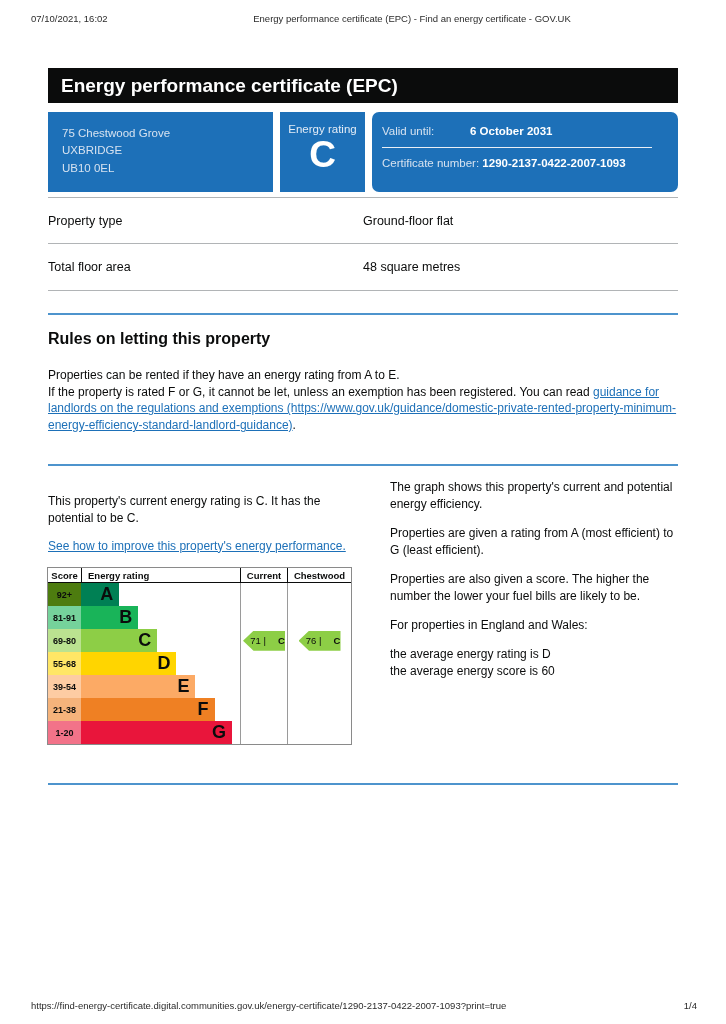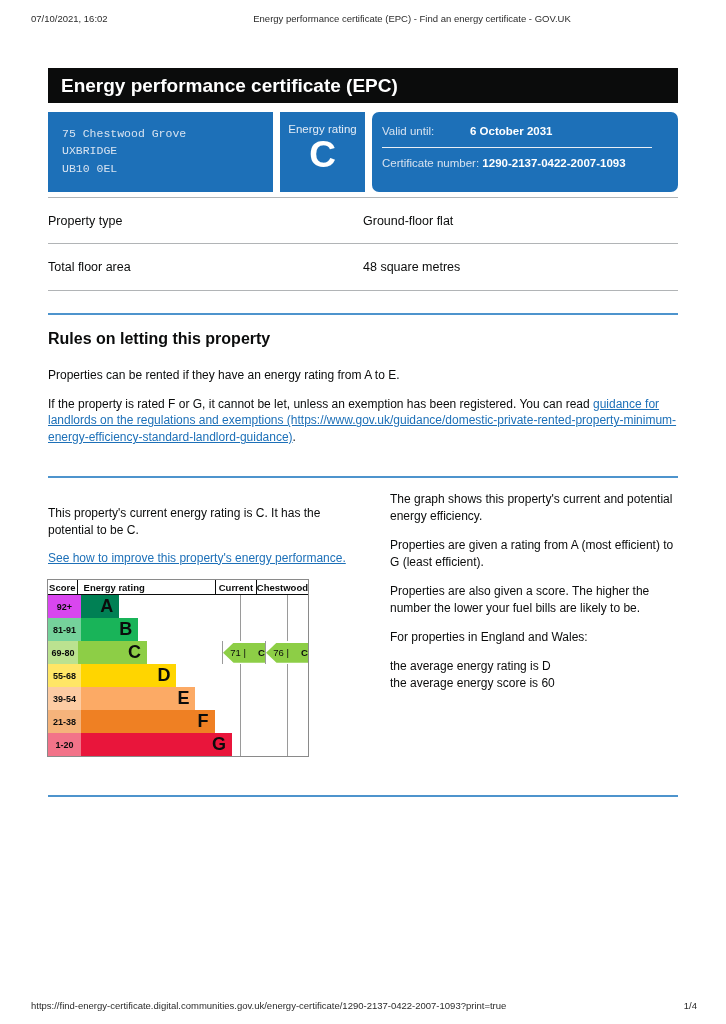--- a/index.html
+++ b/index.html
@@ -16,21 +16,21 @@
 
   .content { margin:0 48px; }
 
   
   .masthead { margin-top:42px; height:35px; background:#0b0c0c; color:#fff;
     display:flex; align-items:center; padding-left:13px; font-size:19px; font-weight:bold; }
 
   
   .banner { margin-top:9px; display:flex; gap:7px; height:80px; }
   .banner .panel { background:#1d70b8; color:#fff; }
-  .panel.address { width:225px; padding:13px 18px 0 14px; font-size:11.5px; line-height:1.5; color:#d6e2f0;font-family:Liberation Mono, monospace; }
+  .panel.address { width:225px; padding:13px 18px 0 14px; font-size:11.5px; line-height:1.5; color:#d6e2f0; }
   .panel.rating { width:85px; text-align:center; padding-top:11px; }
   .panel.rating .rating-label { font-size:11.5px; color:#e3ecf6; }
   .panel.rating .rating-big { font-size:37px; font-weight:bold; line-height:1.0; margin-top:1px; }
   .panel.validity { flex:1; padding:13px 26px 0 10px; font-size:11.5px; }
   .validity-row { display:flex; }
   .validity-row .lbl { width:88px; flex:none; color:#d6e2f0; }
   .validity-row .val { font-weight:bold; color:#fff; }
   .validity-divider { border:none; border-top:1px solid #e9eff6; margin:10px 0 9px; }
   .cert-row .lbl2 { color:#d6e2f0; }
   .cert-row b { color:#fff; }
@@ -43,35 +43,35 @@
   .facts .fact-label { flex:0 0 50%; }
 
   
   .rule { border:none; border-top:2px solid #4d94cd; }
   .rule-1 { margin-top:22px; }
   .rule-2 { margin-top:30px; }
   .rule-3 { margin-top:38px; }
   h2.section-heading { font-size:16px; line-height:1.3; margin-top:14px; }
   .body-text { font-size:12px; line-height:1.4; }
   .p-first { margin-top:17px; }
-  .p-next  { margin-top:12px; }
+  .p-next  { }
   a.gov-link { color:#1d70b8; text-decoration:underline; }
 
   
   .two-col { display:flex; margin-top:13px; }
   .col-left { width:300px; flex:none; }
   .col-left h2 { margin-top:0; }
   .col-left .intro { margin-top:14px; font-size:12px; line-height:1.45; }
   .col-left .improve { display:inline-block; margin-top:10px; font-size:12px; line-height:1.45; }
   .col-right { flex:1; margin-left:42px; font-size:12px; line-height:1.42; }
   .col-right p { margin-bottom:12px; }
   .col-right p.avg-line { margin-bottom:0; }
 
   
-  .epc-chart { margin-top:12px; margin-left:-1px; width:262px; border:1px solid #8a8a8a; }
+  .epc-chart { margin-top:12px; margin-left:-1px; width:305px; border:1px solid #8a8a8a; }
   .epc-head { display:flex; height:15px; border-bottom:1px solid #0b0c0c;
      font-size:9.5px; font-weight:bold; align-items:stretch; }
   .epc-head > div { display:flex; align-items:center; }
   .h-score  { width:33px; justify-content:center; }
   .h-rating { width:159px; padding-left:6px; border-left:1px solid #0b0c0c; }
   .h-cur    { width:47px; justify-content:center; border-left:1px solid #0b0c0c; }
   .h-pot    { flex:1; justify-content:center; border-left:1px solid #0b0c0c; }
   .epc-row { display:flex; height:23px; }
   .epc-score { width:33px; display:flex; align-items:center; justify-content:center;
      font-size:9px; font-weight:bold; }
@@ -149,21 +149,21 @@
       
       <div class="epc-chart">
         <div class="epc-head">
           <div class="h-score">Score</div>
           <div class="h-rating">Energy rating</div>
           <div class="h-cur">Current</div>
           <div class="h-pot">Chestwood</div>
         </div>
         <div>
             <div class="epc-row">
-              <div class="epc-score" style="background: #d946ef;">92+</div>
+              <div class="epc-score" style="background: #4d7c0f;">92+</div>
               <div class="epc-barwrap">
                 <div class="epc-bar" style="background: rgb(0, 128, 84); width: 24%;">A</div>
               </div>
               <div class="epc-cur"></div>
               <div class="epc-pot"></div>
             </div>
             <div class="epc-row">
               <div class="epc-score" style="background: rgb(117, 210, 155);">81-91</div>
               <div class="epc-barwrap">
                 <div class="epc-bar" style="background: rgb(25, 180, 89); width: 36%;">B</div>

